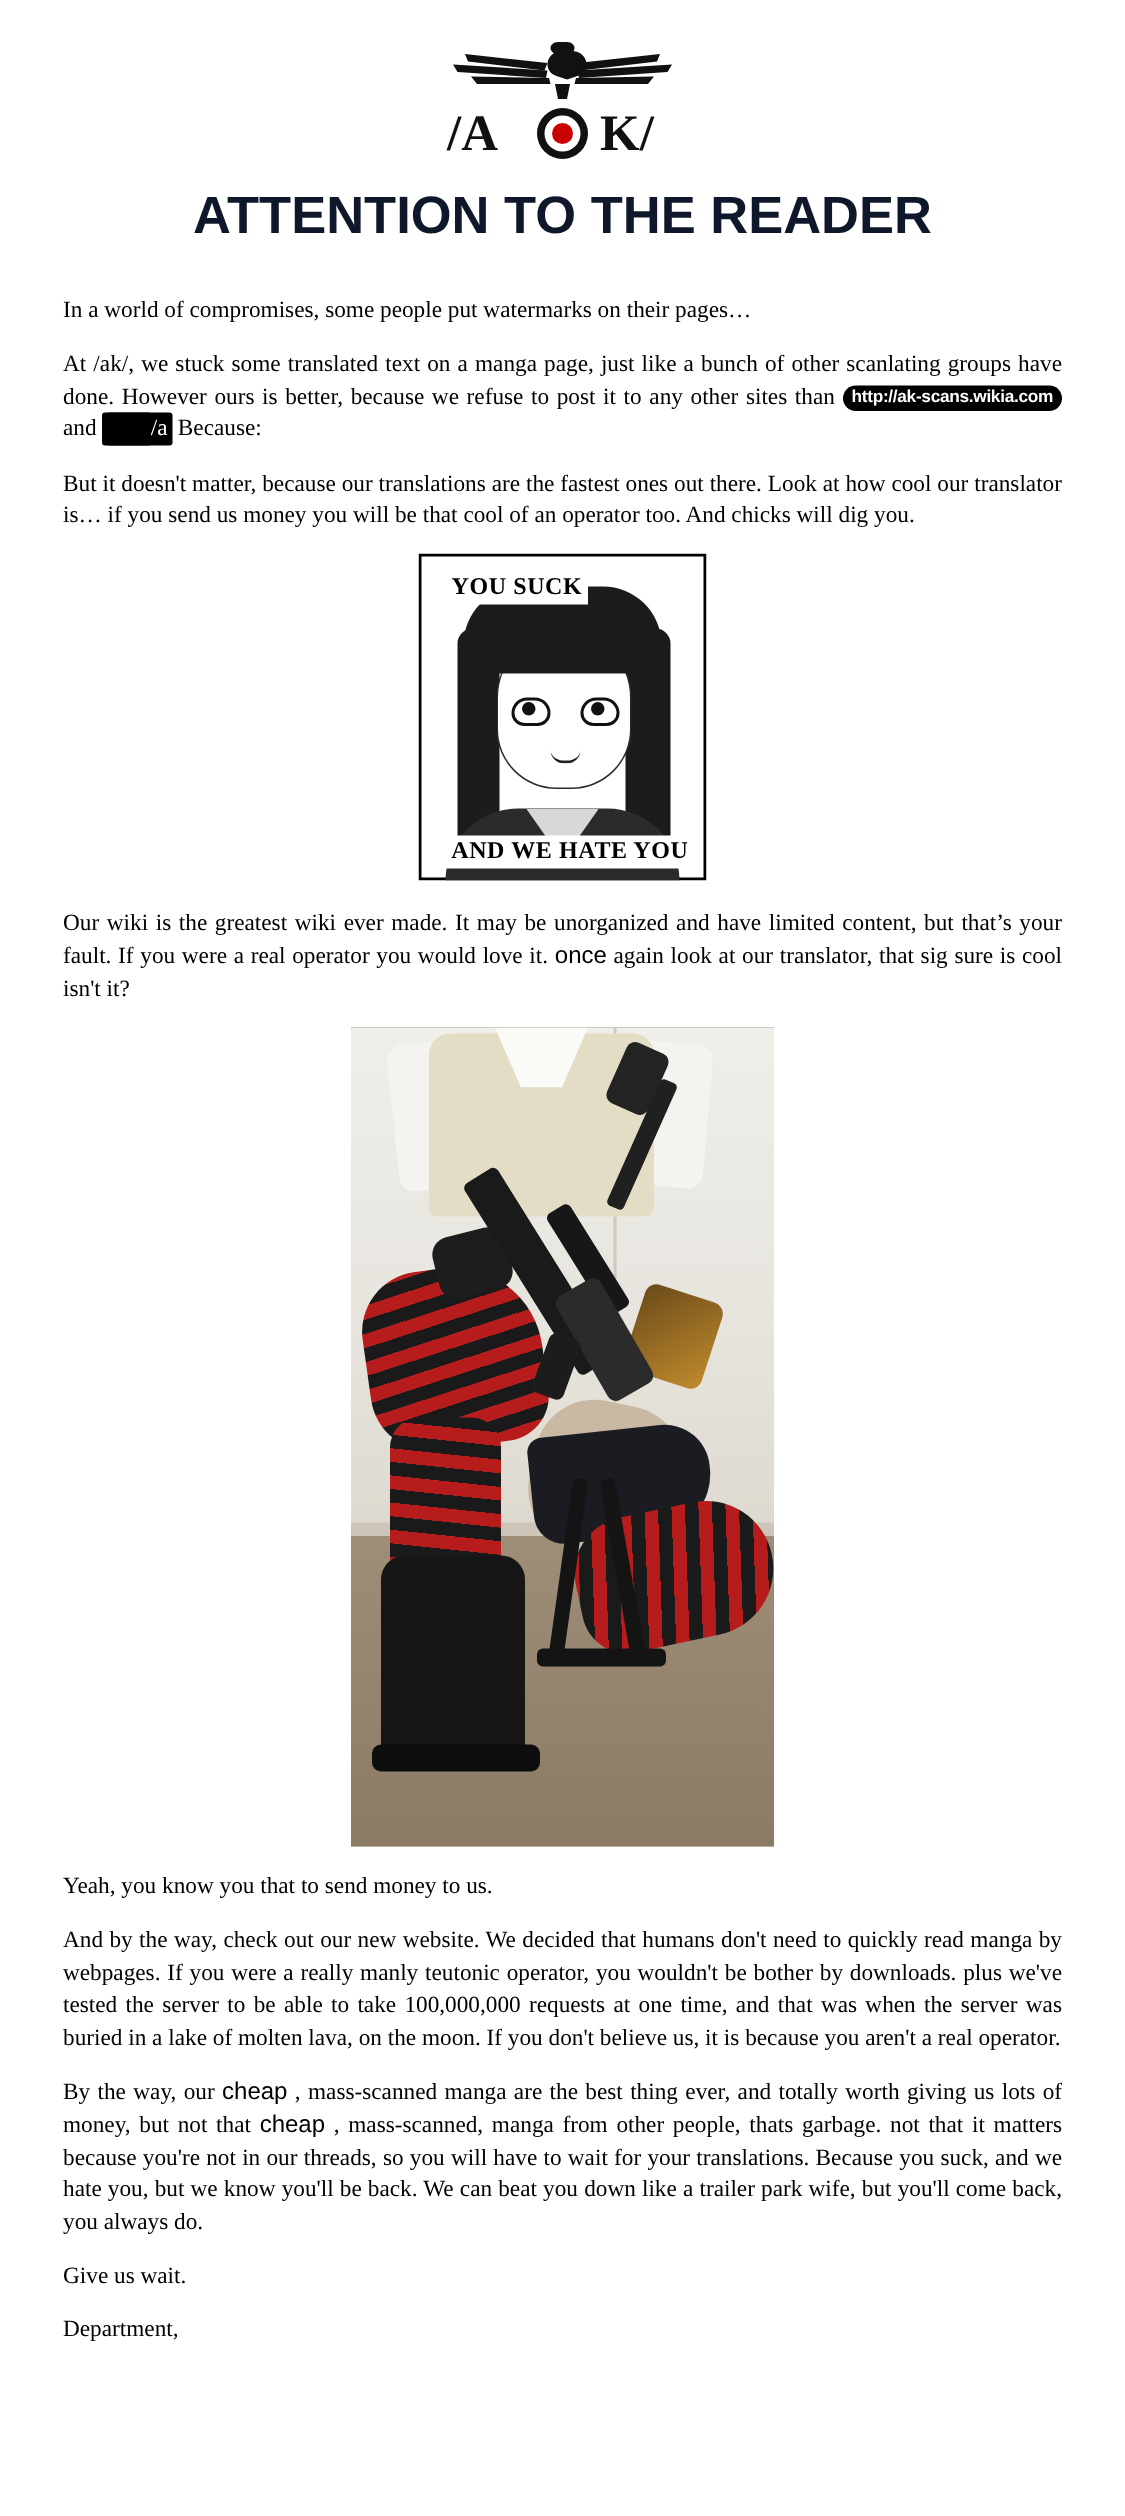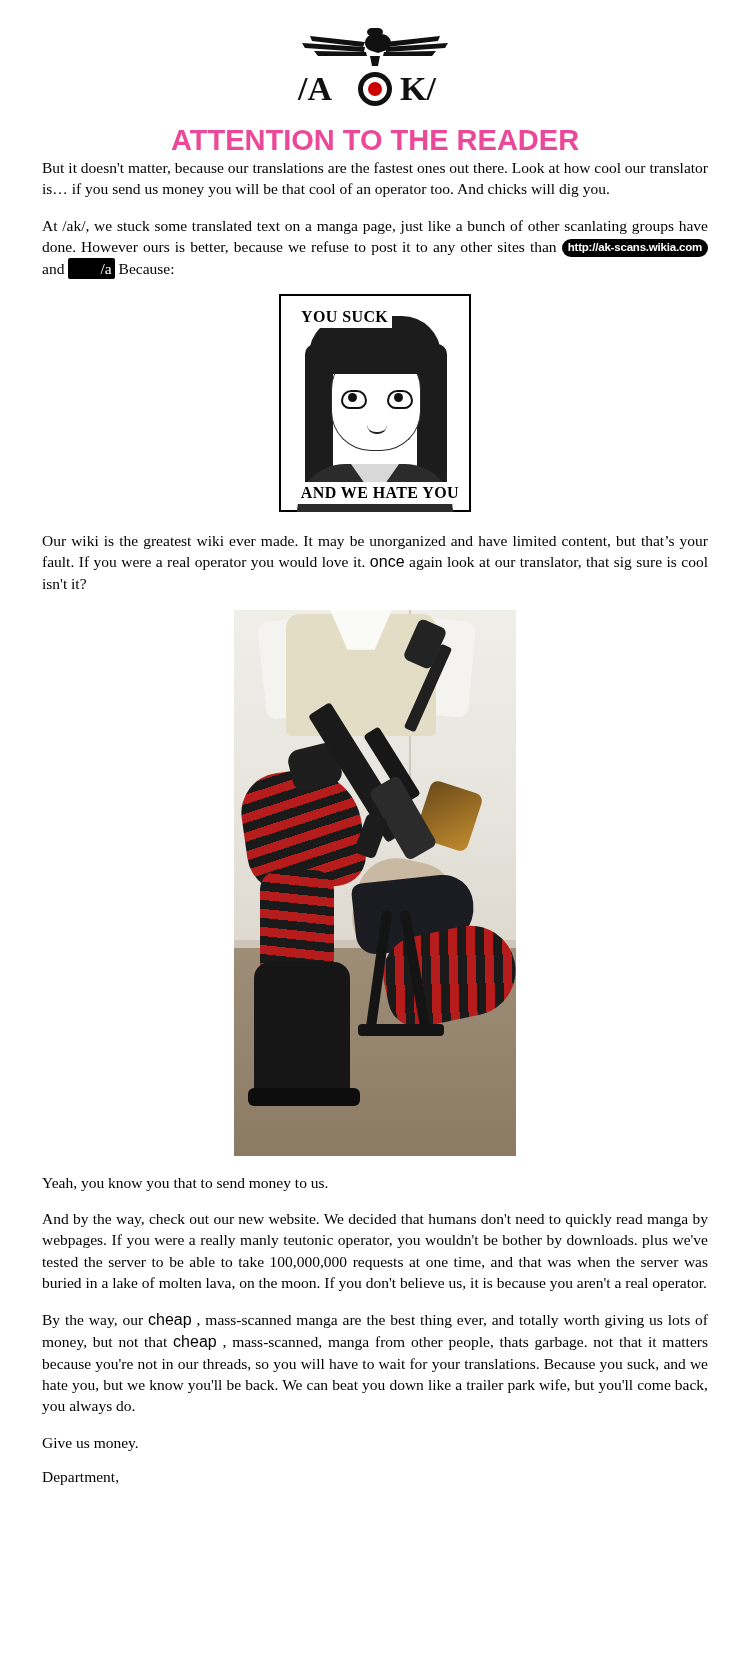--- a/index.html
+++ b/index.html
@@ -34,24 +34,24 @@
     width: 190px;
     height: 88px;
     position: relative;
   }
   .logo svg { display:block; }
 
   
   .headline {
     margin: 14px 0 0 0;
     text-align: center;
-    color: #ec4899;
+    color: #0f172a;
     font-family: "Liberation Sans", sans-serif;
     font-weight: bold;
-    font-size: 29px;
+    font-size: 35px;
     letter-spacing: 0px;
   }
 
   
   .content {
     padding: 0 42px 0 42px;
   }
   p.body {
     font-size: 15.5px;
     line-height: 1.38;
@@ -357,30 +357,31 @@
         <circle cx="95" cy="67" r="12" fill="#fff"></circle>
         <circle cx="95" cy="67" r="7" fill="#cc0000"></circle>
       </svg>
     </div>
   </div>
 
   <h1 class="headline">ATTENTION TO THE READER</h1>
 
   <div class="content">
 
-
-    <p class="body">But it doesn't matter, because our translations are the fastest ones out there. Look at how cool our translator is… if you send us money you will be that cool of an operator too. And chicks will dig you.</p>
+    <p class="body first">In a world of compromises, some people put watermarks on their pages…</p>
 
     <p class="body">
       <span>At /ak/, we stuck some translated text on a manga page, just like a bunch of other scanlating groups have done. However ours is better, because we refuse to post it to any other sites than</span>
       <span class="url-pill">http://ak-scans.wikia.com</span>
       <span>and</span>
       <span class="redact"><span class="redact solid">&nbsp;&nbsp;&nbsp;&nbsp;&nbsp;&nbsp;</span><span>/a</span></span>
       <span>Because:</span>
     </p>
+
+    <p class="body">But it doesn't matter, because our translations are the fastest ones out there. Look at how cool our translator is… if you send us money you will be that cool of an operator too. And chicks will dig you.</p>
 
     <div class="manga-wrap">
       <div class="manga">
         <div class="frame"></div>
         <div class="hair-top"></div>
         <div class="hair-left"></div>
         <div class="hair-right"></div>
         <div class="face"></div>
         <div class="bangs"></div>
         <div class="eye l"></div>
@@ -437,19 +438,19 @@
     <p class="body">And by the way, check out our new website. We decided that humans don't need to quickly read manga by webpages. If you were a really manly teutonic operator, you wouldn't be bother by downloads. plus we've tested the server to be able to take 100,000,000 requests at one time, and that was when the server was buried in a lake of molten lava, on the moon. If you don't believe us, it is because you aren't a real operator.</p>
 
     <p class="body">
       <span>By the way, our</span>
       <span class="sans-inline">cheap</span>
       <span>, mass-scanned manga are the best thing ever, and totally worth giving us lots of money, but not that</span>
       <span class="sans-inline">cheap</span>
       <span>, mass-scanned, manga from other people, thats garbage. not that it matters because you're not in our threads, so you will have to wait for your translations. Because you suck, and we hate you, but we know you'll be back. We can beat you down like a trailer park wife, but you'll come back, you always do.</span>
     </p>
 
-    <p class="body gap-sm">Give us money.</p>
+    <p class="body gap-sm">Give us wait.</p>
 
     <p class="body gap-sm">Department,</p>
 
 
   </div>
 </div>
 
 </body></html>

